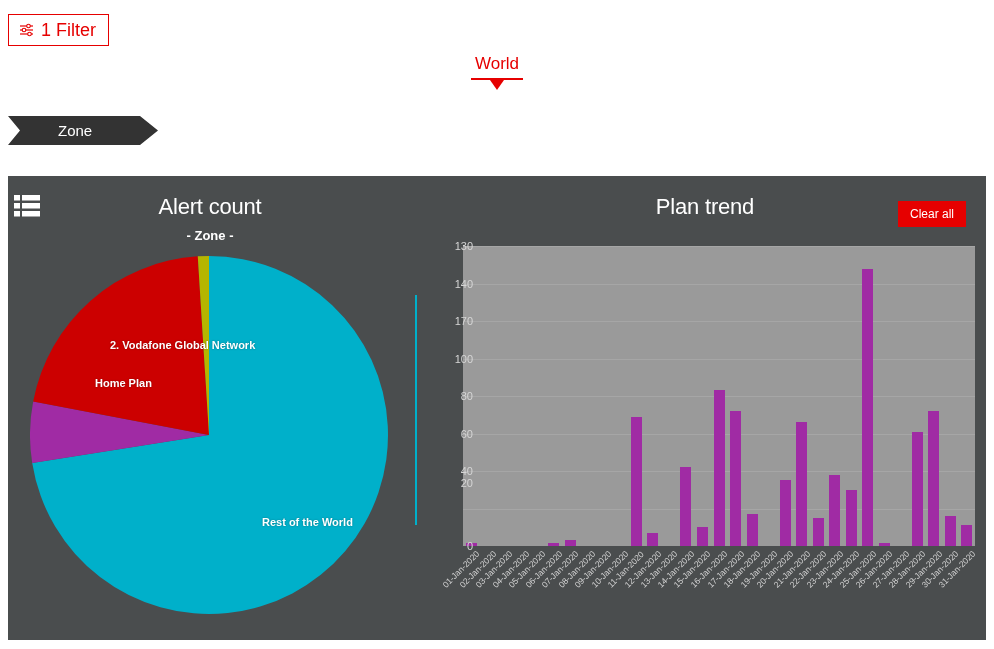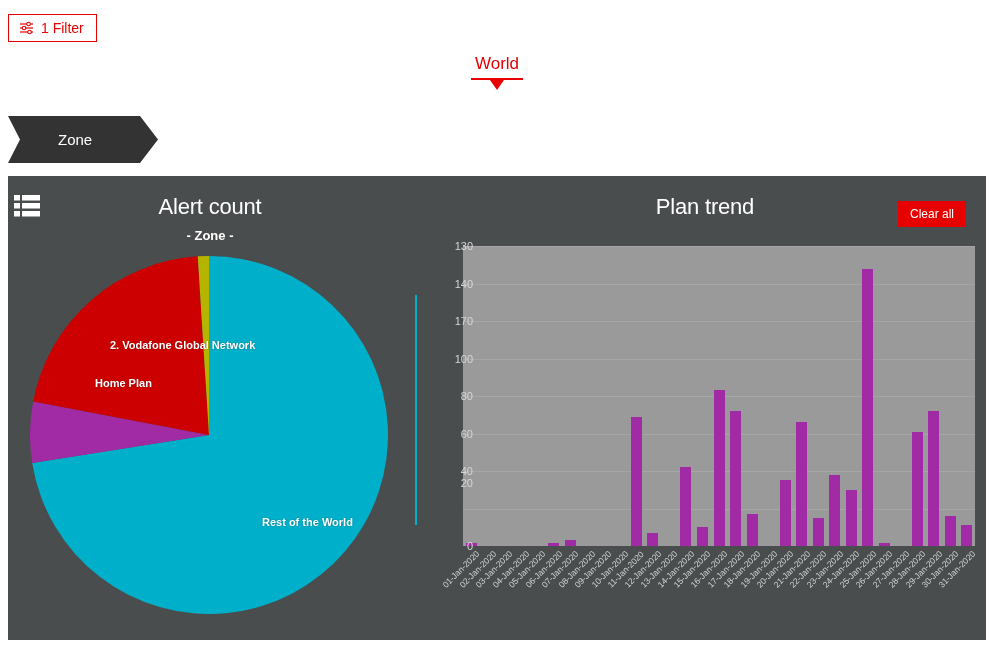--- a/index.html
+++ b/index.html
@@ -11,21 +11,21 @@
     overflow: hidden;
   }
 
   
   #filter-bar { position: absolute; left: 8px; top: 14px; }
   .filter-btn {
     display: inline-flex; align-items: center; gap: 7px;
     border: 1px solid #e60000;
     background: #ffffff;
     color: #e60000;
-    font-size: 14px;
+    font-size: 18px;
     padding: 6px 12px 6px 10px;
     cursor: pointer;
     line-height: 1;
   }
   .filter-btn svg { display: block; }
 
   
   #tabs {
     position: absolute; left: 0; top: 52px; width: 994px;
     display: flex; justify-content: center; align-items: flex-start;
@@ -47,21 +47,21 @@
     width: 0; height: 0;
     border-left: 7px solid transparent;
     border-right: 7px solid transparent;
     border-top: 10px solid #e60000;
   }
 
   
   #breadcrumb { position: absolute; left: 8px; top: 116px; }
   .chevron {
     position: relative;
-    width: 150px; height: 47px;
+    width: 150px; height: 29px;
     background: #333333;
     display: flex; align-items: center;
     color: #ffffff; font-size: 15px;
     padding-left: 50px;
     cursor: pointer;
     clip-path: polygon(0 0, 88% 0, 100% 50%, 88% 100%, 0 100%, 8% 50%);
   }
 
   
   #panel {

